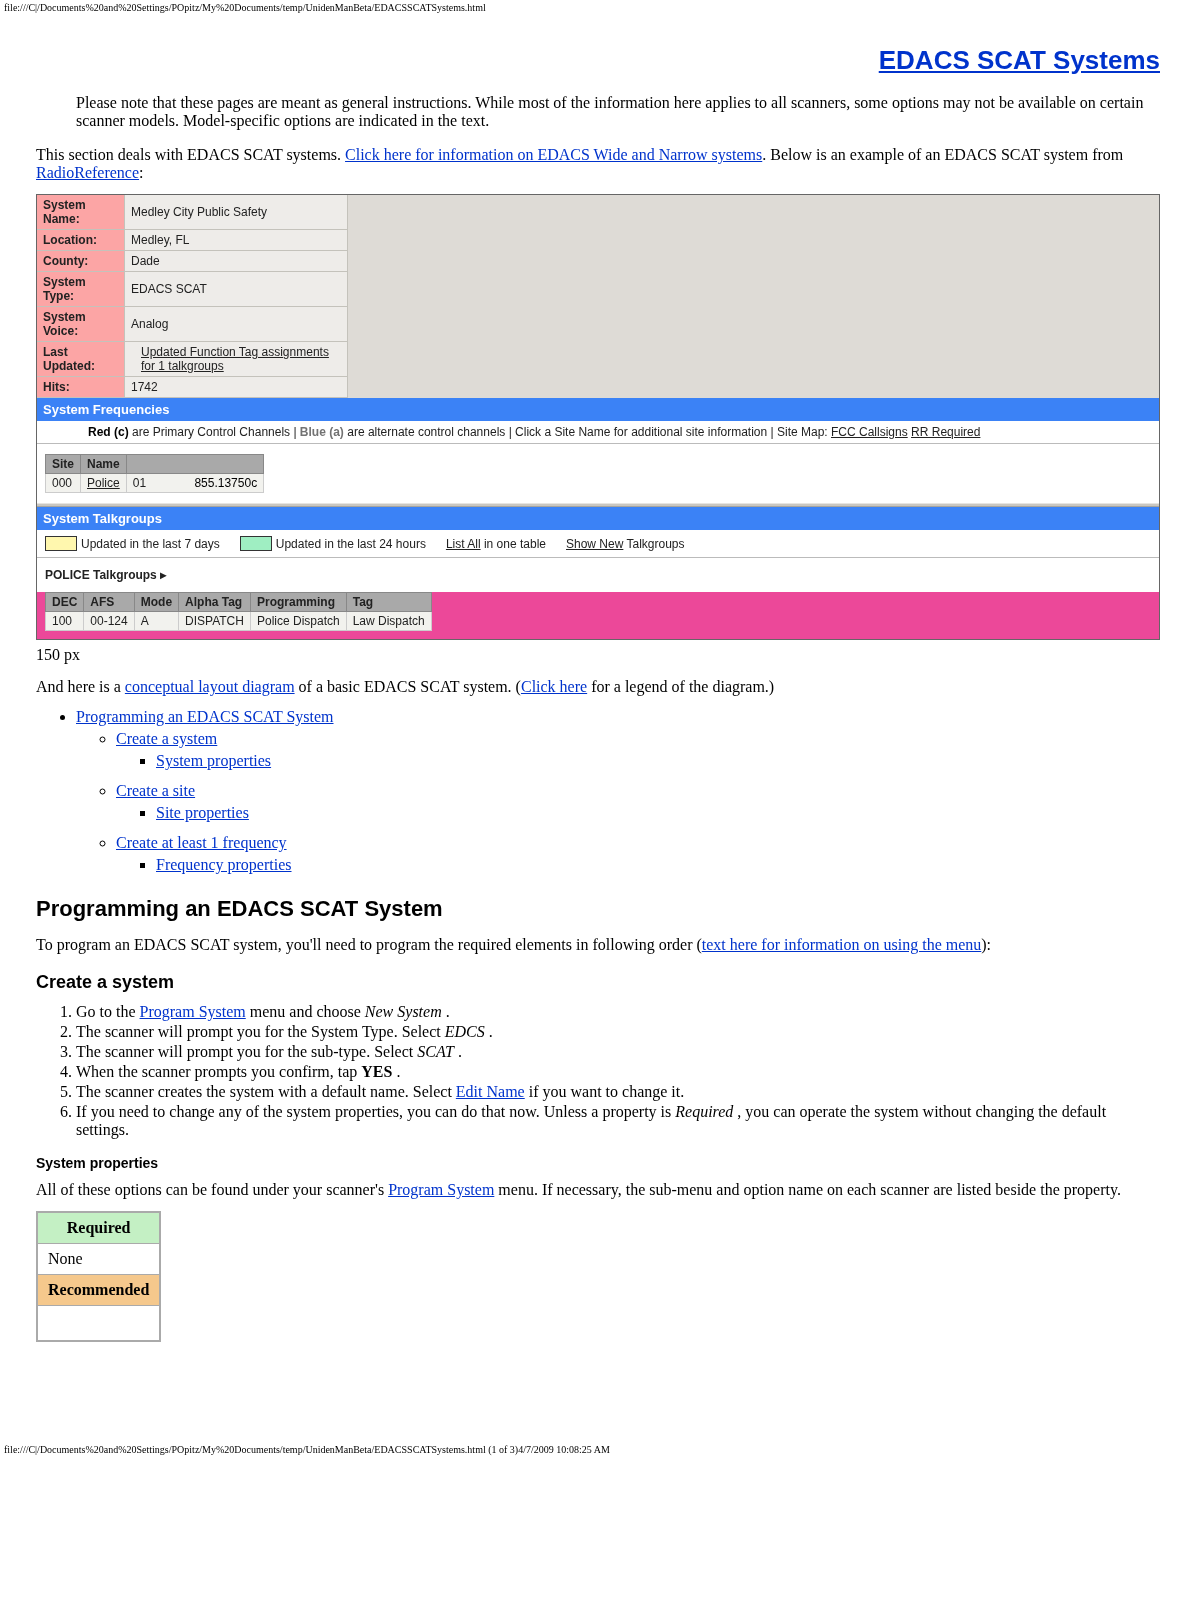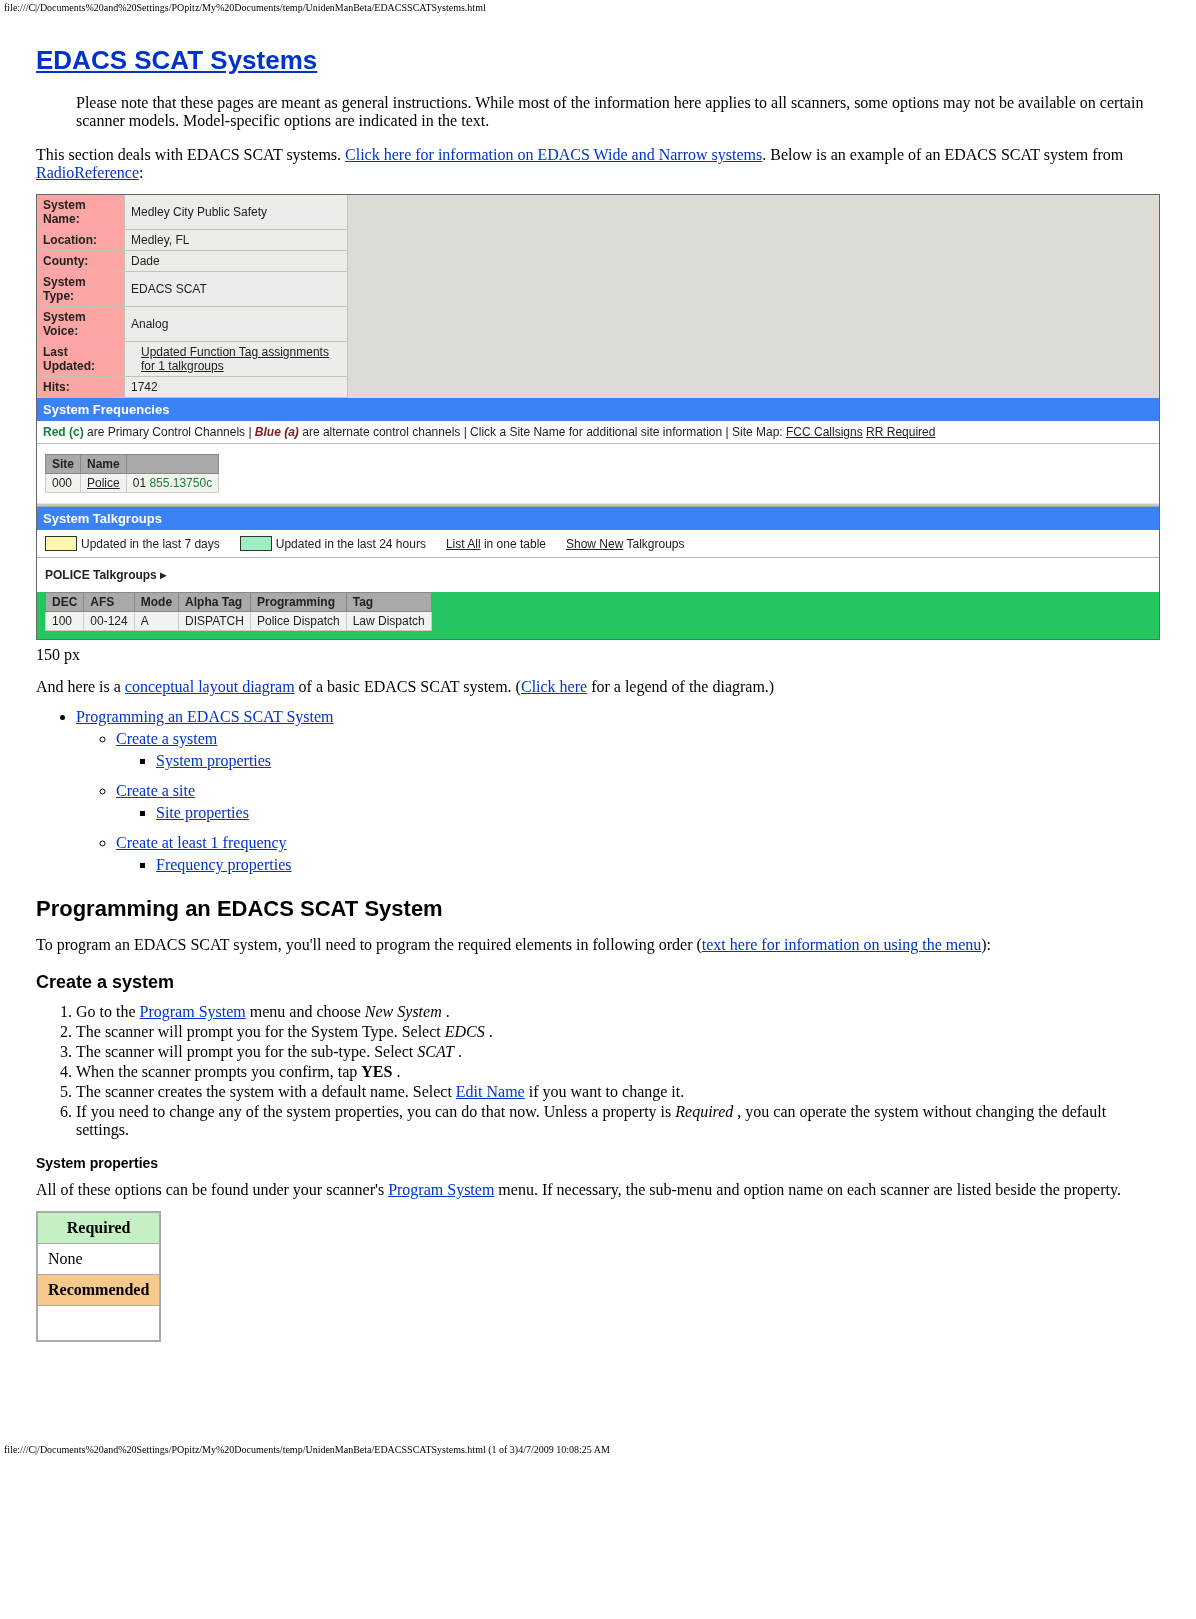--- a/index.html
+++ b/index.html
@@ -17,20 +17,21 @@
   .content {
     padding: 20px 36px 100px 36px;
   }
   h1 {
     font-family: Arial, Helvetica, sans-serif;
     font-weight: bold;
     font-size: 26px;
     color: #0033cc;
     text-decoration: underline;
     margin: 10px 0 18px 0;
+    text-align: right;
   }
   .note-indent {
     margin-left: 40px;
     margin-bottom: 16px;
   }
   p { margin: 0 0 12px 0; }
   a.link { color: #0033cc; text-decoration: underline; }
   .screenshot-box {
     border: 1px solid #666;
     background: #dedbd6;
@@ -61,22 +62,22 @@
     font-weight: bold;
     padding: 4px 6px;
     font-size: 13px;
   }
   .legend-line {
     background: #fff;
     padding: 4px 6px;
     font-size: 12px;
     border-bottom: 1px solid #bbb;
   }
-  .red-txt { color: #15803d; }
-  .blue-txt { color: #7f1d1d; font-style: italic; }
+  .red-txt { color: #000000; margin-left: 45px; }
+  .blue-txt { color: #737373; }
   .white-area {
     background: #fff;
     padding: 10px 8px;
   }
   table.site-tbl {
     border-collapse: collapse;
     font-size: 12px;
   }
   table.site-tbl th {
     background: #a9a9a9;
@@ -262,21 +263,21 @@
       <span class="swatch swatch-yellow"></span><span>Updated in the last 7 days</span>
       &nbsp;&nbsp;&nbsp;&nbsp;
       <span class="swatch swatch-green"></span><span>Updated in the last 24 hours</span>
       &nbsp;&nbsp;&nbsp;&nbsp;
       <span class="ul-link">List All</span><span> in one table</span>
       &nbsp;&nbsp;&nbsp;&nbsp;
       <span class="ul-link">Show New</span><span> Talkgroups</span>
     </div>
 
     <div class="tg-head">POLICE Talkgroups  ▸</div>
-    <div style="background:#22c55e;padding:0 8px 8px 8px">
+    <div style="background:#ec4899;padding:0 8px 8px 8px">
       <table class="tg-tbl">
         <tbody>
             <tr>
           <th>DEC</th>
           <th>AFS</th>
           <th>Mode</th>
           <th>Alpha Tag</th>
           <th>Programming</th>
           <th>Tag</th>
         </tr>

